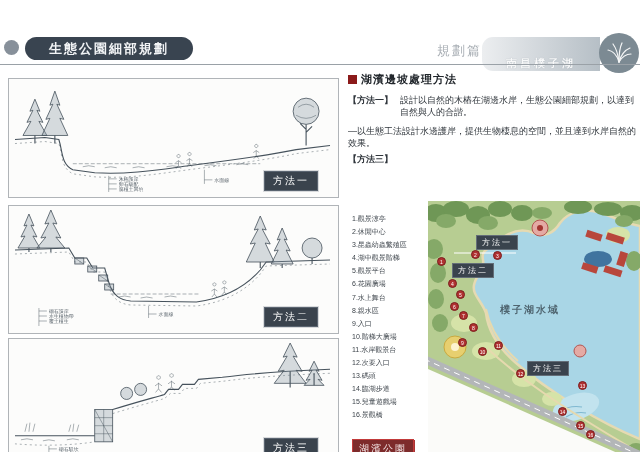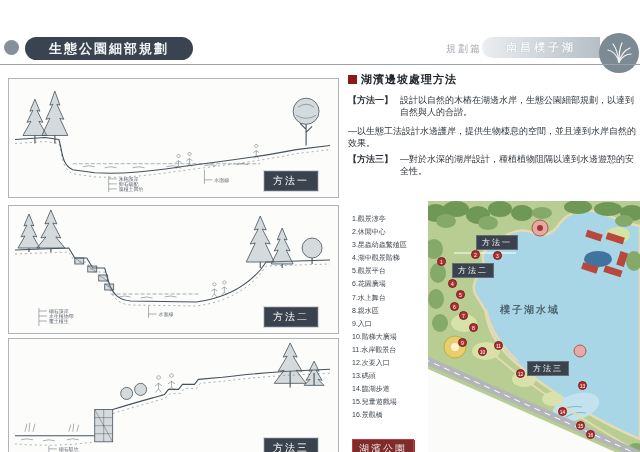--- a/index.html
+++ b/index.html
@@ -4,23 +4,23 @@
 <style>
   html,body{margin:0;padding:0;}
   body{width:640px;height:452px;position:relative;background:#ffffff;overflow:hidden;
        font-family:"Liberation Sans","DejaVu Sans",sans-serif;}
   .abs{position:absolute;margin-top:33px;}
   
   .hdr-circle{left:4px;top:7px;width:15px;height:15px;border-radius:50%;background:#87909a;}
   .title-pill{left:25px;top:4px;width:168px;height:23px;background:#394450;border-radius:12px;
               display:flex;align-items:center;justify-content:center;}
   .title-pill span{color:#f2f4f6;font-size:13px;font-weight:bold;letter-spacing:2px;}
-  .chapter-tag{right:158px;top:9px;font-size:10px;color:#a7adb3;letter-spacing:2px;}
-  .proj-banner{right:40px;top:4px;width:118px;height:21px;border-radius:11px 0 0 11px;
-               background:linear-gradient(90deg,#eceef0,#b6bfc6);display:flex;align-items:center;justify-content:center;}
+  .chapter-tag{right:158px;top:9px;font-size:13px;color:#a7adb3;letter-spacing:2px;}
+  .proj-banner{right:40px;top:4px;width:118px;height:34px;border-radius:11px 0 0 11px;
+               background:linear-gradient(90deg,#eceef0,#b6bfc6);display:flex;align-items:flex-end;justify-content:center;}
   .proj-banner span{color:rgba(255,255,255,.92);font-size:11px;font-weight:bold;letter-spacing:3px;
                     text-shadow:0 0 1px #9aa4ab;}
   .logo{right:1px;top:0px;width:40px;height:40px;border-radius:50%;background:#7c8a93;
         display:flex;align-items:center;justify-content:center;}
   .hdr-line{left:0;right:0;top:31px;height:0;border-top:1px solid #9aa1a7;}
   
   .panel{left:8px;width:331px;background:#fcfcfb;border:1px solid #b0b4b8;box-sizing:border-box;}
   .p1{top:45px;height:120px;} .p2{top:172px;height:129px;} .p3{top:305px;height:127px;}
   .panel svg{display:block;width:100%;height:100%;}
   .method-tag{position:absolute;right:20px;bottom:6px;background:#3a434d;color:#fff;
@@ -177,21 +177,20 @@
 
 <div class="abs method m1">
   <span class="mlabel">【方法一】</span>
   <span class="mtext">設計以自然的木樁在湖邊水岸，生態公園細部規劃，以達到自然與人的合諧。</span>
 </div>
 <div class="abs method m2">
   <span class="mtext">—以生態工法設計水邊護岸，提供生物棲息的空間，並且達到水岸自然的效果。</span>
 </div>
 <div class="abs method m3">
   <span class="mlabel">【方法三】</span>
-  <span class="mtext">—對於水深的湖岸設計，種植植物阻隔以達到水邊遊憩的安全性。</span>
 </div>
 
 <div class="abs features">
   <div>1.觀景涼亭</div>
   <div>2.休閒中心</div>
   <div>3.昆蟲幼蟲繁殖區</div>
   <div>4.湖中觀景階梯</div>
   <div>5.觀景平台</div>
   <div>6.花園廣場</div>
   <div>7.水上舞台</div>

